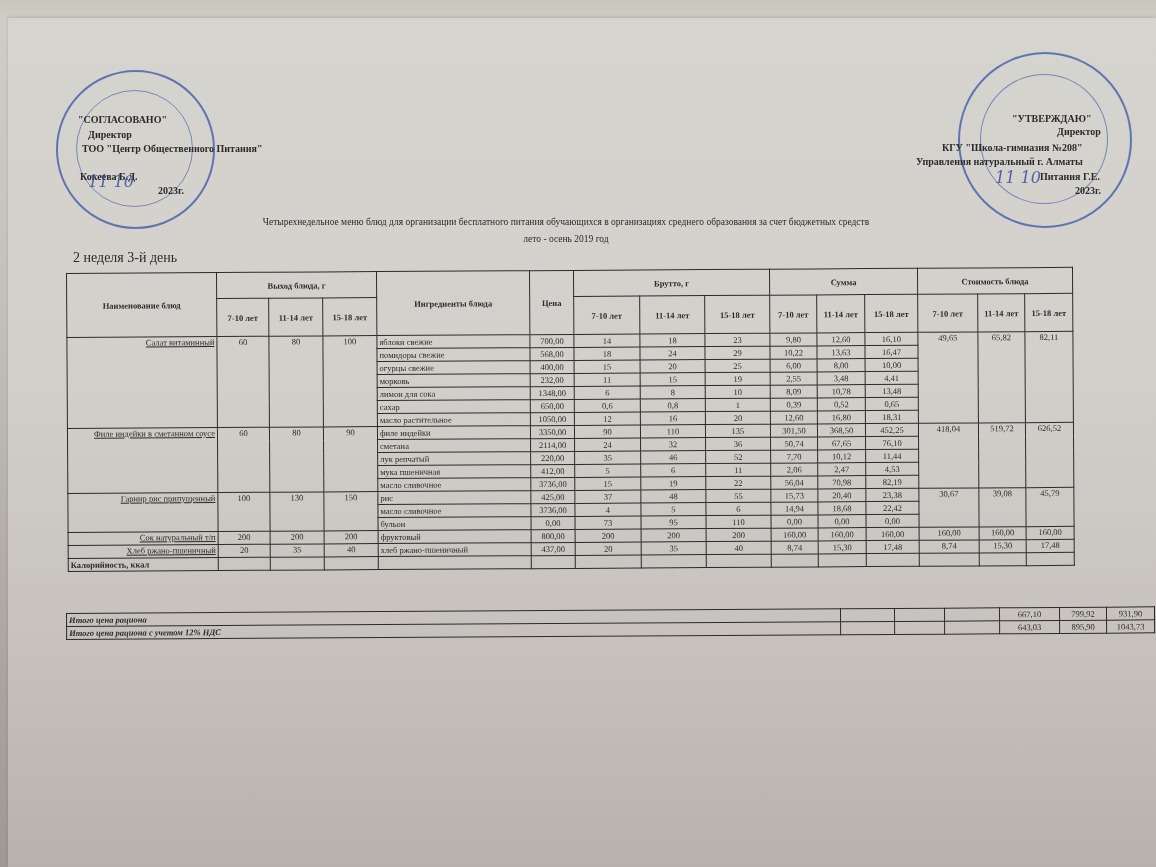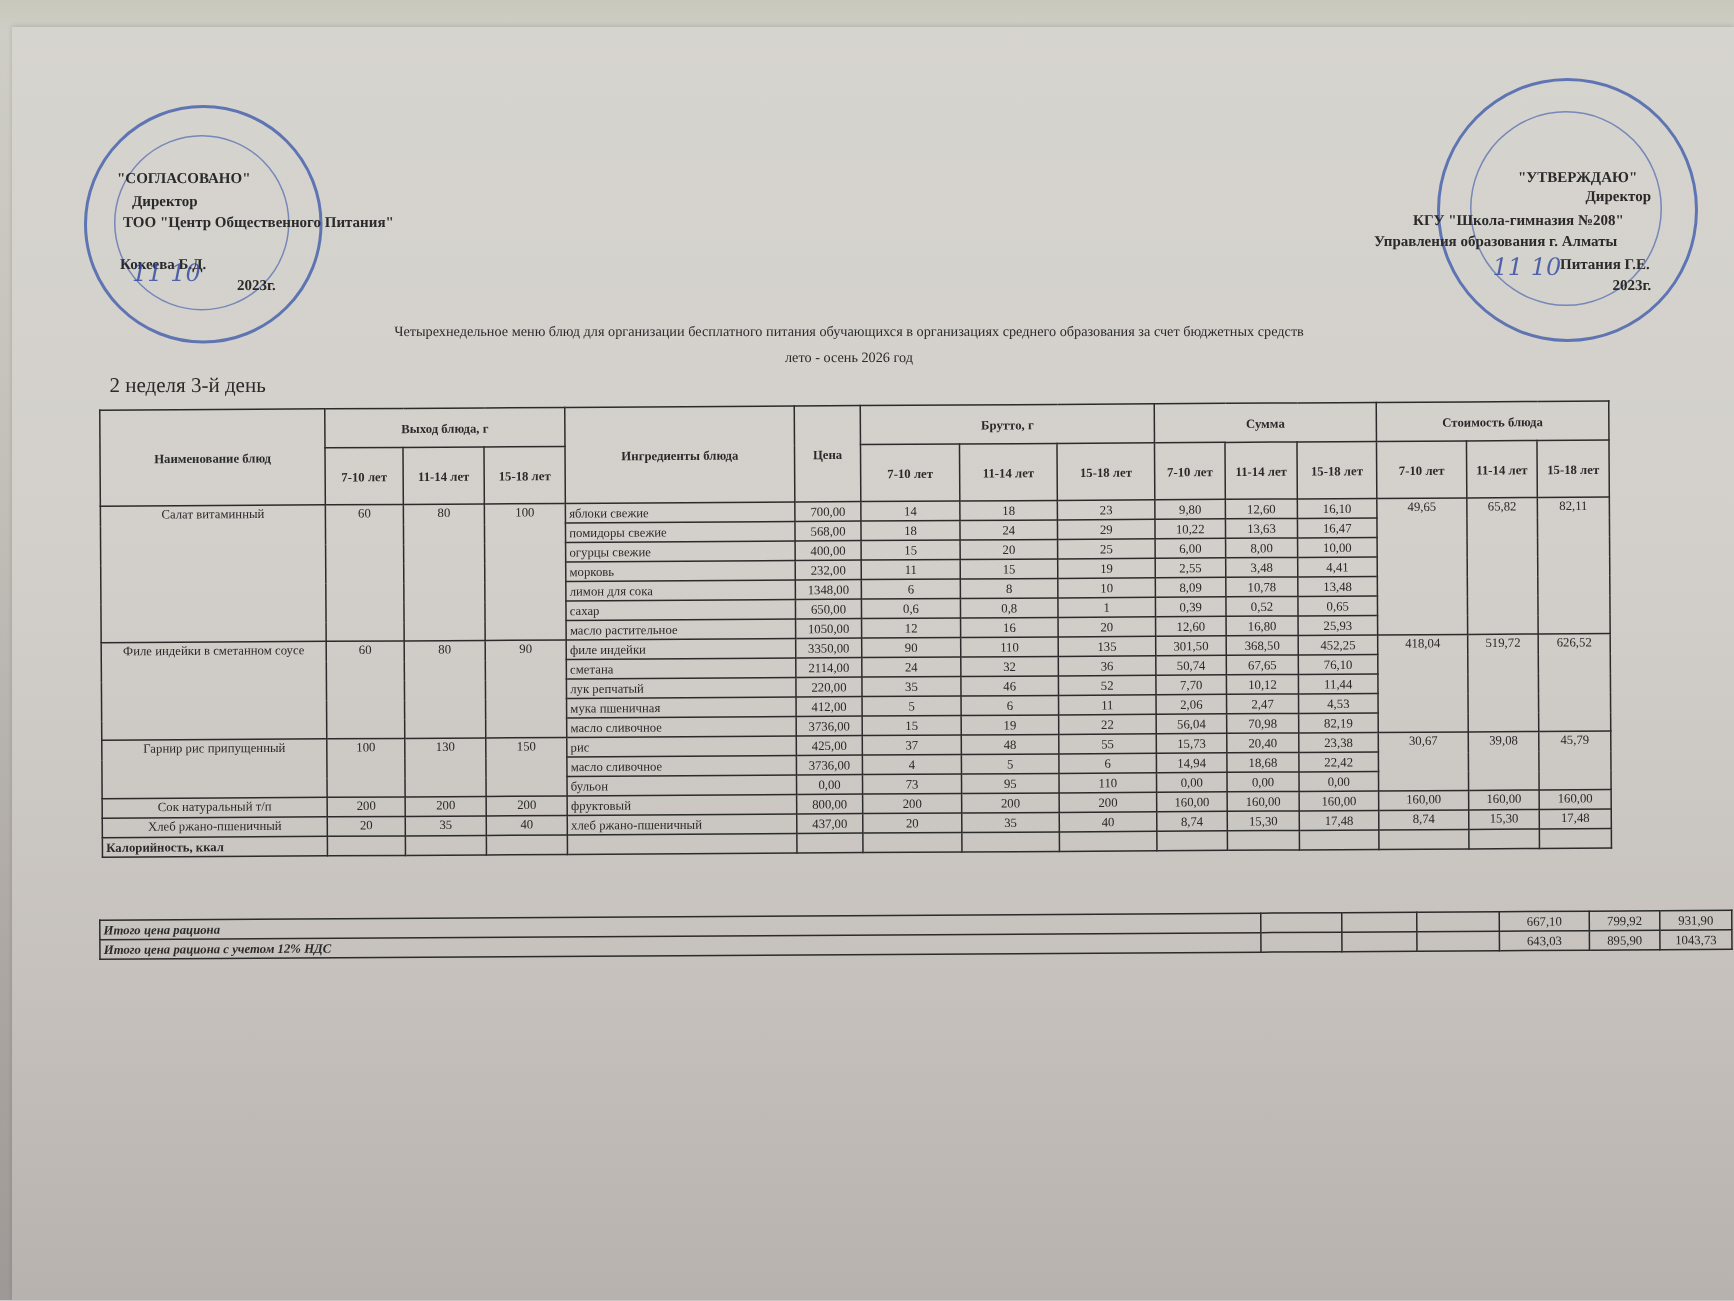--- a/index.html
+++ b/index.html
@@ -17,21 +17,21 @@
   .stamp-right .inner{left:20px;top:20px;width:126px;height:128px;}
   .sig{position:absolute;color:rgba(45,70,160,.8);font-family:"DejaVu Serif",serif;font-style:italic;font-size:16px;}
   .hdr{position:absolute;font-size:10px;font-weight:bold;line-height:13px;}
   .title{position:absolute;left:0;width:1132px;text-align:center;font-size:9.5px;}
   .week{position:absolute;left:73px;top:250px;font-size:14px;font-weight:normal;text-align:center;}
   table.menu{position:absolute;left:66px;top:273px;border-collapse:collapse;font-size:8.5px;transform:rotate(-0.35deg);transform-origin:0 0;}
   table.menu td,table.menu th{border:1px solid #2b2b2b;padding:0 2px;height:12px;white-space:nowrap;}
   table.menu th{font-weight:bold;font-size:8.5px;}
   .num{text-align:center;}
   .r{text-align:center;}
-  .dishcell{vertical-align:top;text-align:center;}
+  .dishcell{vertical-align:top;text-align:right;text-decoration:underline;}
   .topc{vertical-align:top;text-align:center;border-radius:13px;}
   table.tot{position:absolute;left:66px;top:613px;border-collapse:collapse;font-size:8.5px;transform:rotate(-0.35deg);transform-origin:0 0;}
   table.tot td{border:1px solid #2b2b2b;height:12px;padding:0 2px;}
   .it{font-style:italic;font-weight:bold;}
 </style>
 </head>
 <body>
 
 <div class="paper"></div>
 
@@ -44,27 +44,27 @@
 <div class="hdr" style="left:80px;top:170px;">Кокеева Б.Д.</div>
 <div class="sig" style="left:88px;top:172px;">11 10</div>
 <div class="hdr" style="left:158px;top:184px;">2023г.</div>
 
 <div class="stamp stamp-right">
     <div class="inner"></div>
   </div>
 <div class="hdr" style="left:1012px;top:112px;">"<span>УТВЕРЖДАЮ</span>"</div>
 <div class="hdr" style="left:1057px;top:125px;">Директор</div>
 <div class="hdr" style="left:942px;top:141px;">КГУ "Школа-гимназия №208"</div>
-<div class="hdr" style="left:916px;top:155px;">Управления образования г. Алматы</div>
+<div class="hdr" style="left:916px;top:155px;">Управления натуральный г. Алматы</div>
 <div class="hdr" style="left:1040px;top:170px;">Питания Г.Е.</div>
 <div class="sig" style="left:995px;top:168px;">11 10</div>
 <div class="hdr" style="left:1075px;top:184px;">2023г.</div>
 
 <div class="title" style="top:217px;">Четырехнедельное меню блюд для организации бесплатного питания обучающихся в организациях среднего образования за счет бюджетных средств</div>
-<div class="title" style="top:234px;">лето - осень 2026 год</div>
+<div class="title" style="top:234px;">лето - осень 2019 год</div>
 <div class="week">2 неделя 3-й день</div>
 
 <table class="menu">
   <colgroup>
     <col style="width:150px">
       <col style="width:52px">
       <col style="width:54px">
       <col style="width:54px">
     <col style="width:153px">
       <col style="width:44px">
@@ -172,21 +172,21 @@
         <td class="num">0,65</td>
       </tr>
       <tr>
         <td>масло растительное</td>
         <td class="r">1050,00</td>
         <td class="num">12</td>
         <td class="num">16</td>
         <td class="num">20</td>
         <td class="num">12,60</td>
         <td class="num">16,80</td>
-        <td class="num">25,93</td>
+        <td class="num">18,31</td>
       </tr>
       <tr>
         <td rowspan="5" class="dishcell" style="white-space: normal;">Филе индейки в сметанном соусе</td>
         <td rowspan="5" class="topc">60</td>
         <td rowspan="5" class="topc">80</td>
         <td rowspan="5" class="topc">90</td>
         <td>филе индейки</td>
         <td class="r">3350,00</td>
         <td class="num">90</td>
         <td class="num">110</td>

